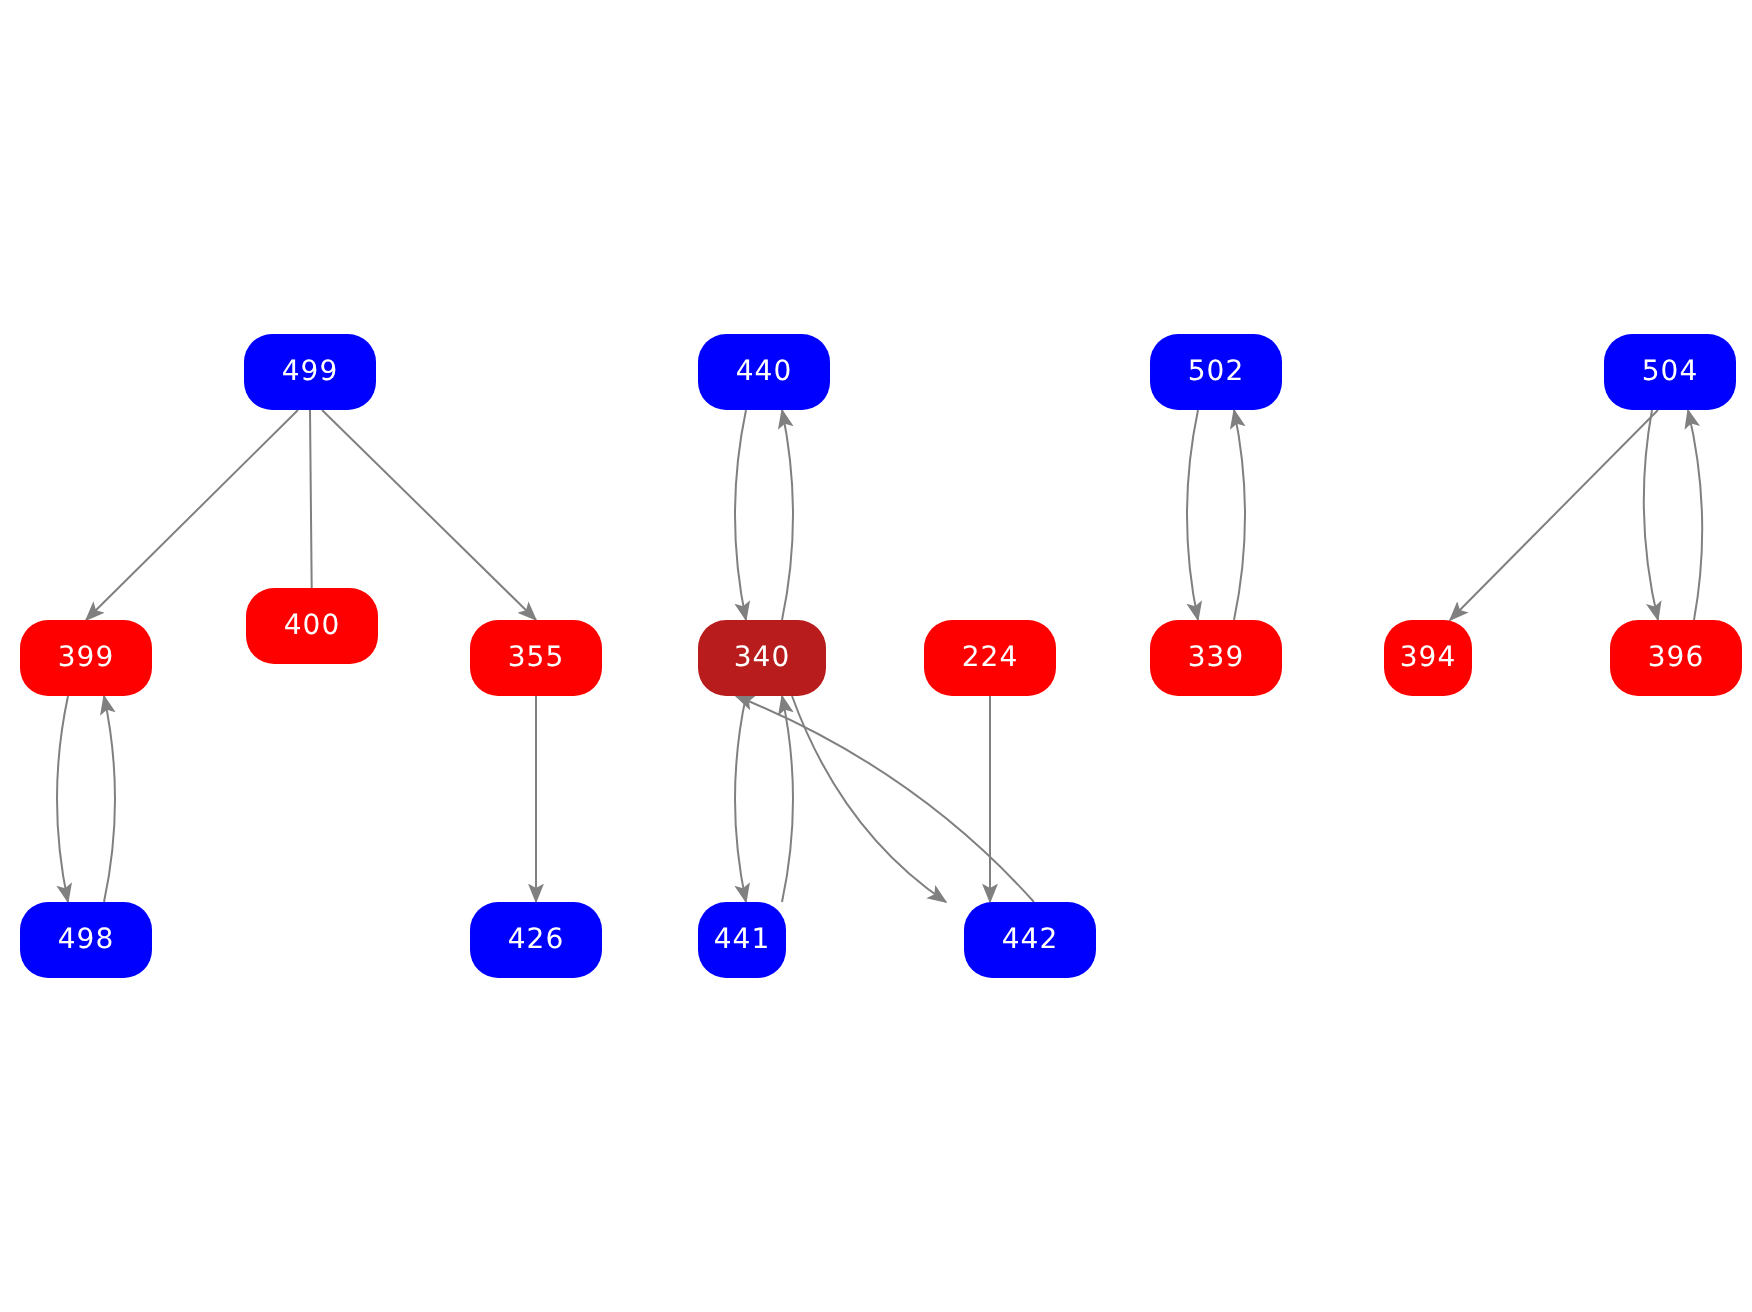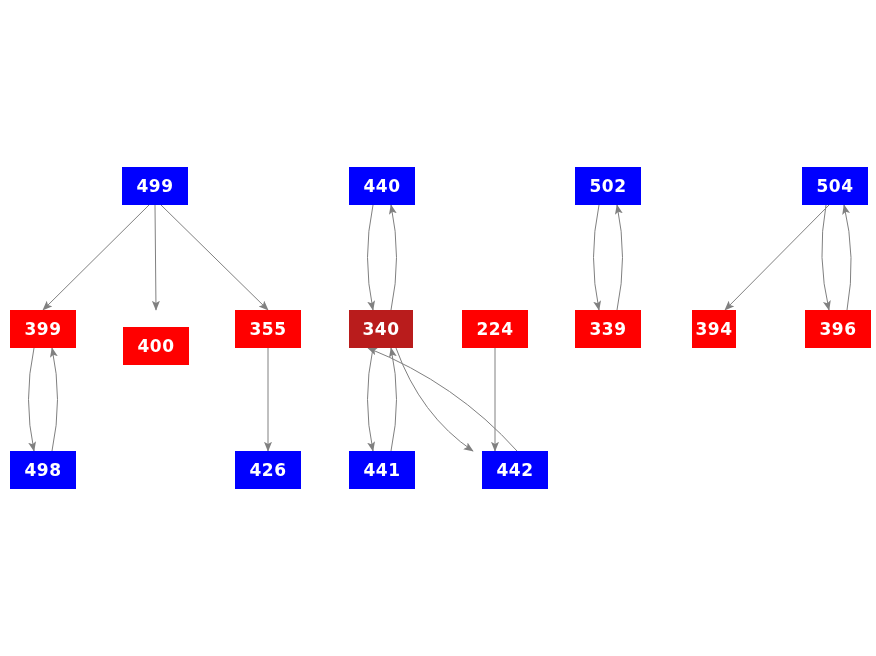--- a/index.html
+++ b/index.html
@@ -21,26 +21,27 @@
     top: 0;
     width: 876px;
     height: 656px;
   }
   .node {
     position: absolute;
     display: flex;
     align-items: center;
     justify-content: center;
     color: #ffffff;
-    font-size: 17px;
-    font-weight: 700;
+    font-size: 14px;
+    font-weight: 400;
     letter-spacing: 0.5px;
     line-height: 1;
     user-select: none;
     box-sizing: border-box;
+    border-radius: 14px;
   }
   .node-label {
     pointer-events: none;
   }
 </style>
 </head>
 <body>
 
 <div id="canvas">
   <svg id="edge-layer" viewBox="0 0 876 656" width="876" height="656">
@@ -70,42 +71,42 @@
         <path d="M 847 310 Q 856.5 257.5 844 205" fill="none" stroke="#808080" stroke-width="1" marker-end="url(#ah)"></path>
       </g>
   </svg>
   <div id="nodes-group">
       <div class="node" style="left: 122px; top: 167px; width: 66px; height: 38px; background: rgb(0, 0, 255);">
         <span class="node-label">499</span>
       </div>
       <div class="node" style="left: 10px; top: 310px; width: 66px; height: 38px; background: rgb(255, 0, 0);">
         <span class="node-label">399</span>
       </div>
-      <div class="node" style="left: 123px; top: 327px; width: 66px; height: 38px; background: rgb(255, 0, 0);">
+      <div class="node" style="left: 123px; top: 294px; width: 66px; height: 38px; background: rgb(255, 0, 0);">
         <span class="node-label">400</span>
       </div>
       <div class="node" style="left: 235px; top: 310px; width: 66px; height: 38px; background: rgb(255, 0, 0);">
         <span class="node-label">355</span>
       </div>
       <div class="node" style="left: 10px; top: 451px; width: 66px; height: 38px; background: rgb(0, 0, 255);">
         <span class="node-label">498</span>
       </div>
       <div class="node" style="left: 235px; top: 451px; width: 66px; height: 38px; background: rgb(0, 0, 255);">
         <span class="node-label">426</span>
       </div>
       <div class="node" style="left: 349px; top: 167px; width: 66px; height: 38px; background: rgb(0, 0, 255);">
         <span class="node-label">440</span>
       </div>
       <div class="node" style="left: 349px; top: 310px; width: 64px; height: 38px; background: #b91c1c;">
         <span class="node-label">340</span>
       </div>
       <div class="node" style="left: 462px; top: 310px; width: 66px; height: 38px; background: rgb(255, 0, 0);">
         <span class="node-label">224</span>
       </div>
-      <div class="node" style="left: 349px; top: 451px; width: 66px; height: 38px; background: rgb(0, 0, 255);">
+      <div class="node" style="left: 349px; top: 451px; width: 44px; height: 38px; background: rgb(0, 0, 255);">
         <span class="node-label">441</span>
       </div>
       <div class="node" style="left: 462px; top: 451px; width: 66px; height: 38px; background: rgb(0, 0, 255); margin-left: 20px;">
         <span class="node-label">442</span>
       </div>
       <div class="node" style="left: 575px; top: 167px; width: 66px; height: 38px; background: rgb(0, 0, 255);">
         <span class="node-label">502</span>
       </div>
       <div class="node" style="left: 575px; top: 310px; width: 66px; height: 38px; background: rgb(255, 0, 0);">
         <span class="node-label">339</span>

